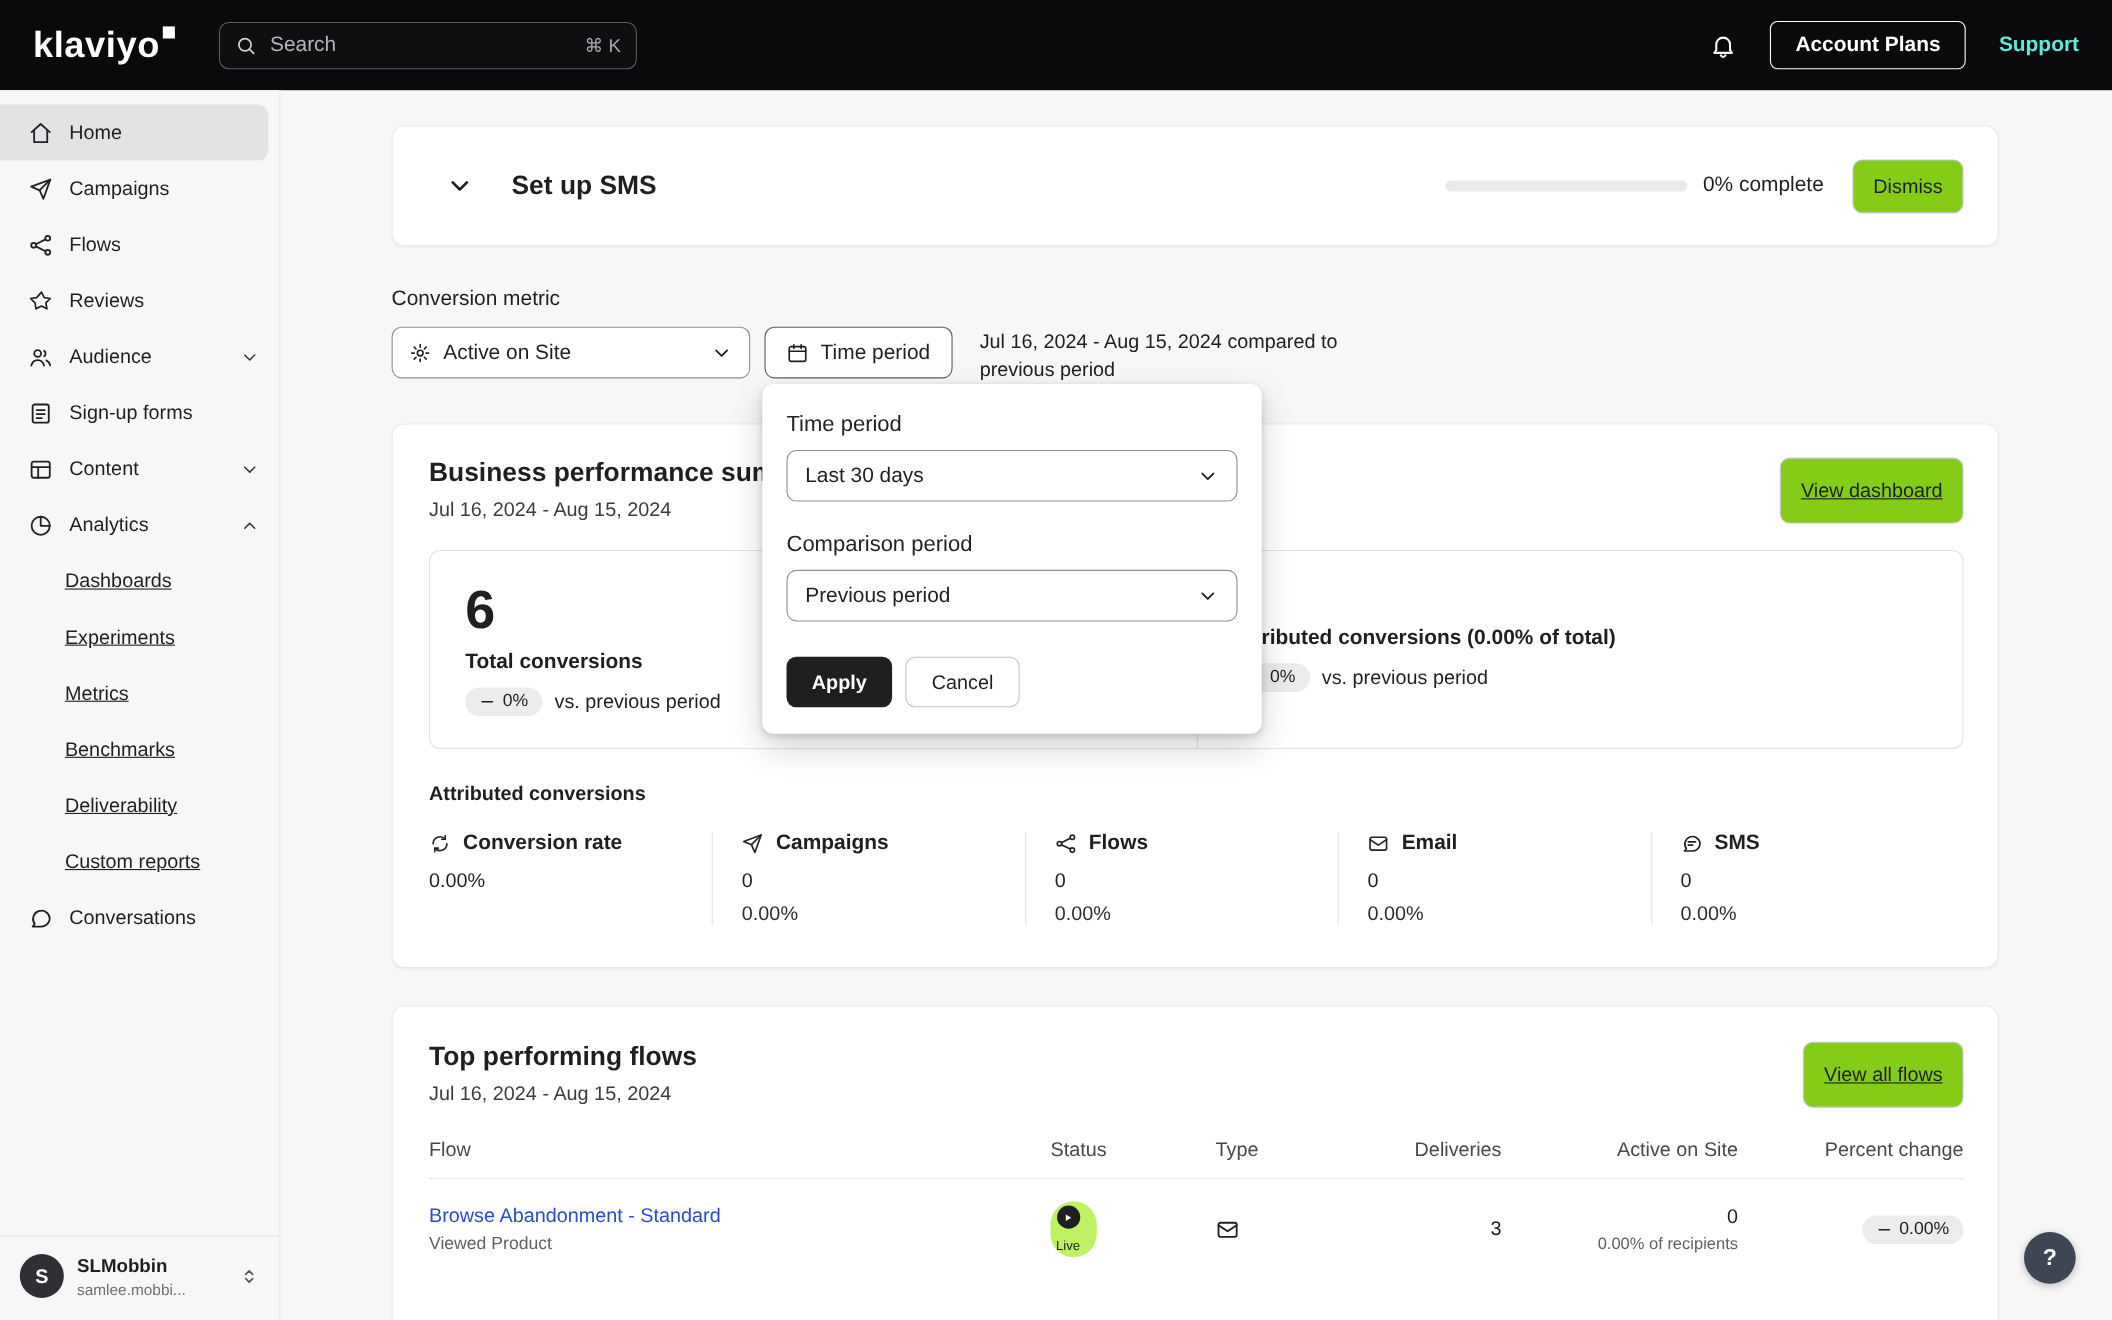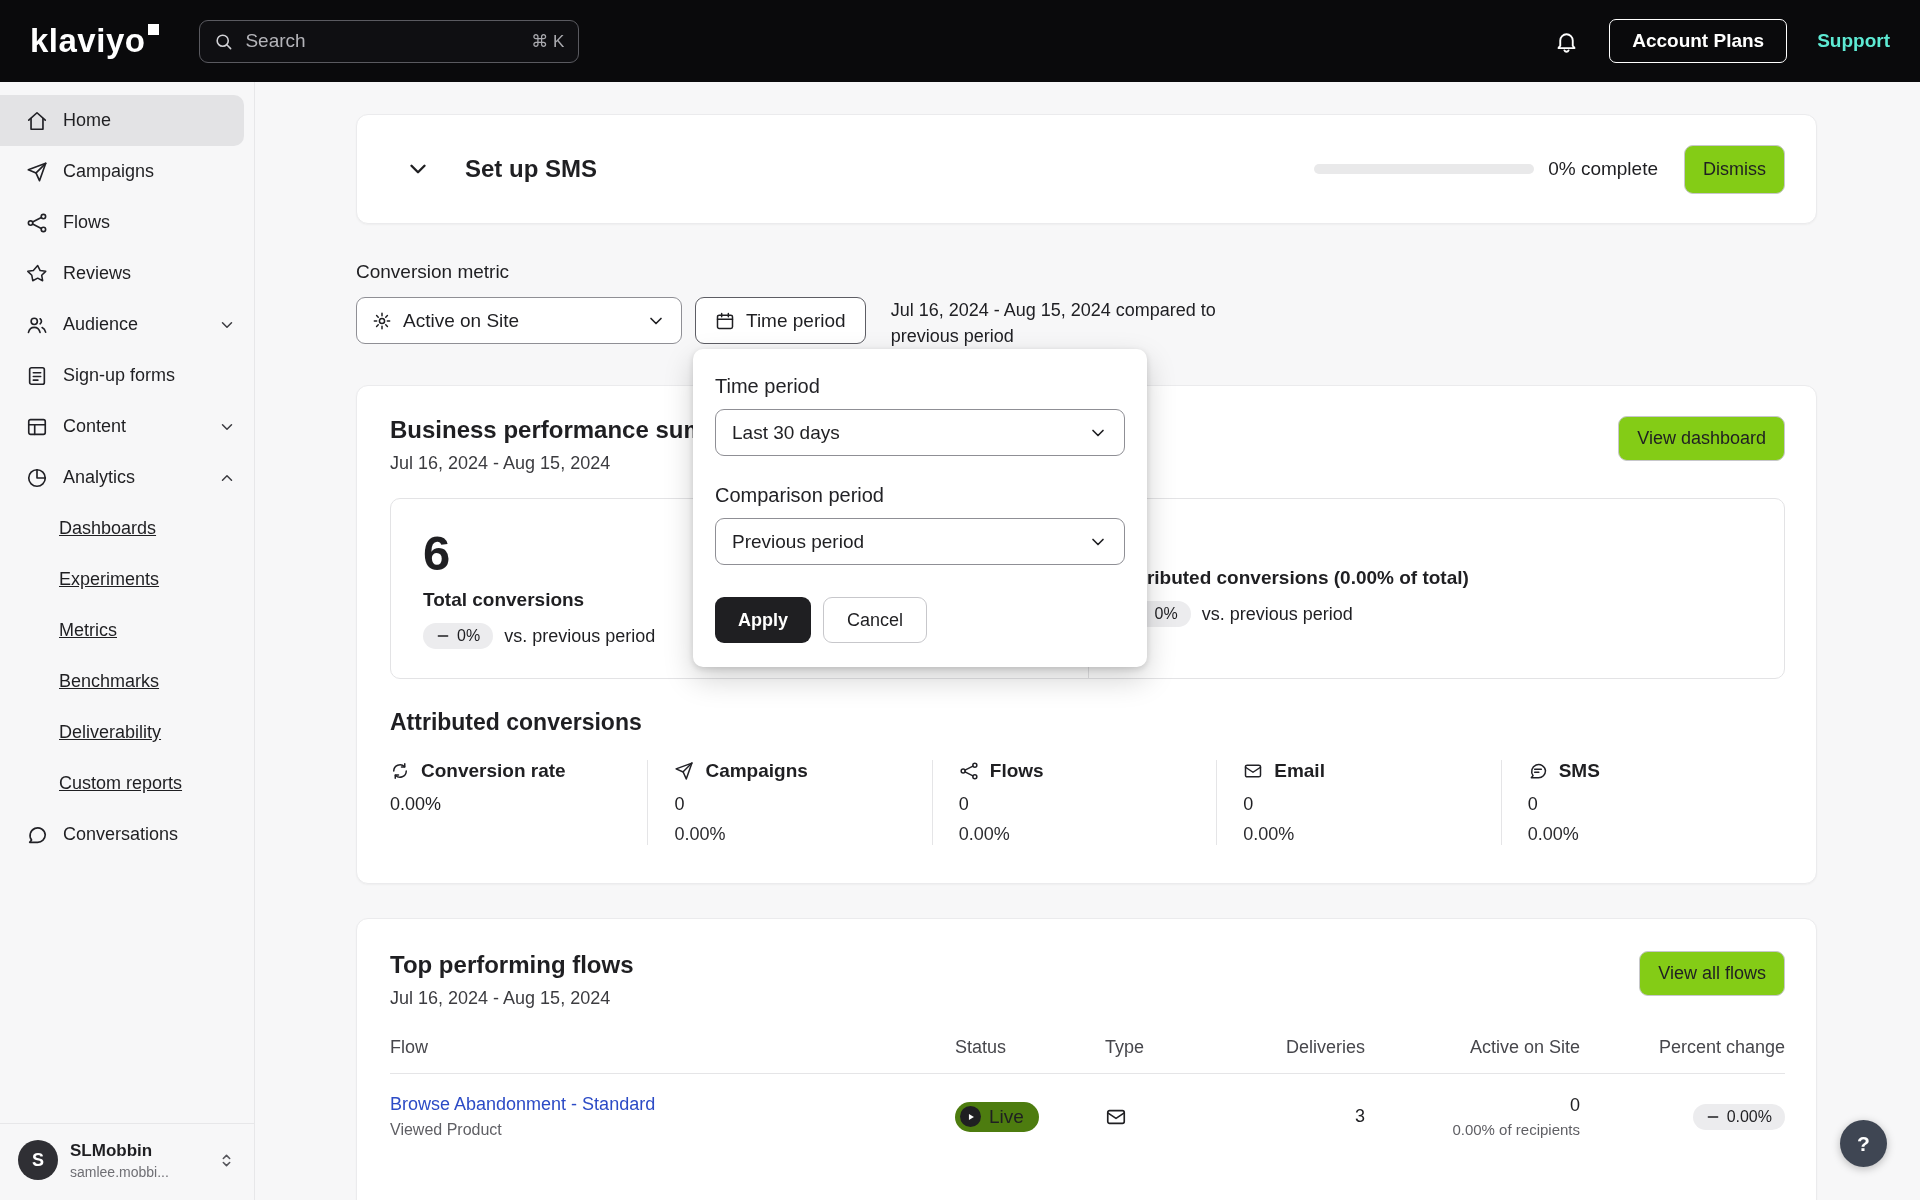--- a/index.html
+++ b/index.html
@@ -59,49 +59,49 @@
   .select-control .sel-text { font-size:19px; margin-left:11px; }
   .sel-chevron { margin-left:auto; color:#1f1f22; }
   .tp-btn { height:47px; background:#fff; border:1.5px solid #5d5d64; border-radius:9px; display:flex; align-items:center; gap:11px; padding:0 19px; font-size:19px; font-weight:500; font-family:"Liberation Sans",sans-serif; cursor:pointer; color:#1f1f22; }
   .date-note { margin-left:12px; width:352px; font-size:18px; line-height:1.45; color:#202024; }
 
   
   .perf-card { margin-top:36px; padding:30px 31px 38px 33px; }
   .card-header { display:flex; align-items:flex-start; }
   .card-title { font-size:24px; font-weight:700; }
   .card-date { font-size:18px; color:#3c3c40; margin-top:9px; }
-  .card-header .btn { margin-left:auto; height:45px; }
+  .card-header .btn { margin-left:auto; height:60px;text-decoration:underline; }
   .summary-box { margin-top:24px; border:1px solid #e3e3e5; border-radius:10px; display:flex; height:181px; }
   .summary-half { width:50%; padding:28px 0 0 32px; }
   .summary-half + .summary-half { border-left:1px solid #e3e3e5; }
   .big-num { font-size:49px; font-weight:700; line-height:1.1; }
   .sum-label { font-size:19px; font-weight:700; margin-top:8px; }
   .attr-head-label { font-size:19px; font-weight:700; margin-top:40px; }
   .pill-row { display:flex; align-items:center; gap:11px; margin-top:12px; }
   .pill { display:inline-flex; align-items:center; gap:7px; background:#ececee; border-radius:999px; padding:4px 13px; font-size:16px; color:#1f1f22; }
   .vs-text { font-size:18px; }
-  .attr-title { font-size:23px; font-weight:700; margin-top:30px; }
+  .attr-title { font-size:18px; font-weight:700; margin-top:30px; }
   .stats-row { display:flex; margin-top:24px; }
   .stat-col { flex:1; }
   .stat-col + .stat-col { border-left:1px solid #e5e5e7; padding-left:26px; }
   .stat-head { display:flex; align-items:center; gap:11px; font-size:19px; font-weight:700; color:#1f1f22; }
   .stat-head svg { color:#212126; }
   .stat-line1 { font-size:18px; margin-top:12px; }
   .stat-line2 { font-size:18px; margin-top:9px; color:#2c2c30; min-height:21px; }
 
   
   .flows-card { margin-top:34px; padding:32px 31px 40px 33px; height:430px; }
   .ftable { margin-top:28px; }
   .t-head, .t-row { display:grid; grid-template-columns:1fr 150px 120px 140px 215px 205px; align-items:center; }
   .t-head { font-size:18px; color:#47474c; padding-bottom:15px; border-bottom:1px solid #e5e5e7; }
   .t-row { padding-top:20px; align-items:center; }
   .col-right { text-align:right; }
   .flow-link { font-size:18px; color:#2c4bc6; text-decoration:none; }
   .flow-sub { font-size:16px; color:#5f5f64; margin-top:6px; }
-  .live-badge { display:inline-flex; align-items:center; gap:8px; background:#4d7c0f; border-radius:999px; padding:4px 15px 4px 5px; font-size:19px; }
+  .live-badge { display:inline-flex; align-items:center; gap:8px; background:#bef264; border-radius:999px; padding:4px 15px 4px 5px; font-size:12px;flex-direction:column; }
   .play-circle { width:21px; height:21px; border-radius:50%; background:#1f1f22; display:flex; align-items:center; justify-content:center; }
   .type-icon { color:#1f1f22; }
   .num-cell { font-size:18px; }
   .active-sub { font-size:15px; color:#5f5f64; margin-top:5px; }
   .pct-wrap { display:flex; justify-content:flex-end; }
 
   
   .popover { position:absolute; left:693px; top:349px; width:454px; background:#fff; border-radius:10px; box-shadow:0 2px 6px rgba(0,0,0,.14), 0 12px 30px rgba(0,0,0,.18); padding:26px 22px 24px 22px; z-index:50; }
   .pop-label { font-size:20px; color:#222226; margin-bottom:11px; }
   .pop-select { height:47px; width:100%; background:#fff; border:1px solid #8f8f95; border-radius:9px; display:flex; align-items:center; padding:0 16px; font-size:19px; cursor:pointer; }

